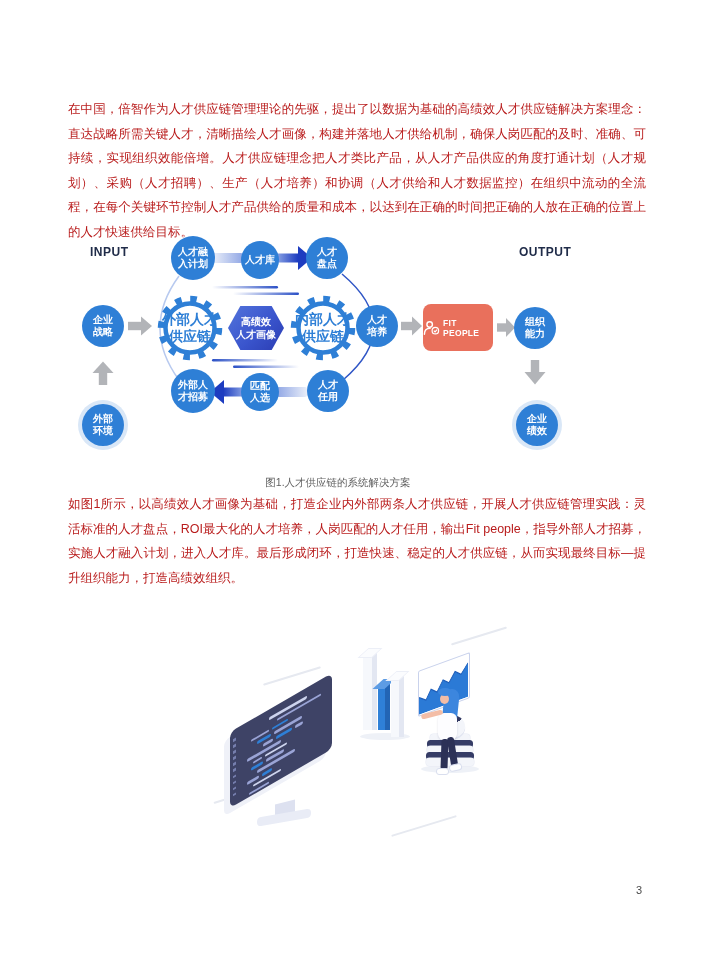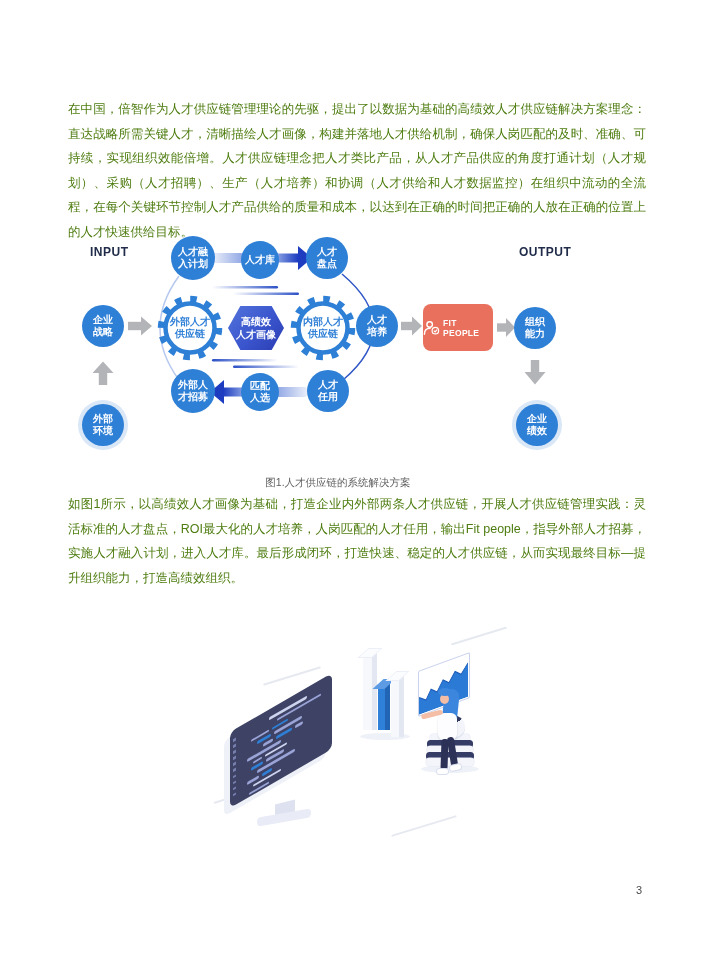--- a/index.html
+++ b/index.html
@@ -1,38 +1,38 @@
 <!DOCTYPE html>
 <html><head>
 <meta charset="utf-8">
 <style>
   html,body{margin:0;padding:0;background:#ffffff;}
   .page{position:relative;width:710px;height:956px;background:#ffffff;overflow:hidden;
         font-family:"Liberation Sans","DejaVu Sans",sans-serif;}
   .title{position:absolute;left:68px;top:61px;margin:0;font-size:15px;font-weight:700;
          color:#3353c8;letter-spacing:.2px;}
   .para{position:absolute;left:68px;width:578px;margin:0;font-size:12.5px;line-height:24.6px;
-        color:#4d7c0f;text-align:justify;}
+        color:#b91c1c;text-align:justify;}
   .p1{top:97px;}
   .p2{top:492px;}
   .caption{position:absolute;left:68px;top:460px;width:540px;text-align:center;
            font-size:10.5px;color:#5f5f5f;margin-top:16px;}
   .page-number{position:absolute;left:636px;top:884px;font-size:11px;color:#4a4a4a;}
 
   
   .diagram{position:absolute;left:55px;top:232px;width:600px;height:248px;}
   .connectors{position:absolute;left:0;top:0;width:600px;height:248px;}
   .io-label{position:absolute;font-size:12px;font-weight:700;color:#202c49;letter-spacing:.5px;}
   .circle{position:absolute;border-radius:50%;background:#2e7fd6;color:#fff;
           display:flex;align-items:center;justify-content:center;text-align:center;
           font-size:10px;font-weight:600;line-height:1.2;white-space:pre-line;}
   .halo{box-shadow:0 0 0 4px #d9e7f7;}
   .gear{position:absolute;width:66px;height:66px;}
   .gear-label{position:absolute;left:0;top:0;width:66px;height:66px;display:flex;align-items:center;
-          justify-content:center;text-align:center;color:#2e7fd6;font-size:10px;font-weight:700;
+          justify-content:center;text-align:center;color:#2e7fd6;font-size:14px;font-weight:700;
           line-height:1.25;white-space:pre-line;}
   .hex{position:absolute;left:173px;top:74px;width:56px;height:44px;color:#fff;
        background:linear-gradient(135deg,#5374db 0%,#3a55cd 55%,#2b3cb2 100%);
        clip-path:polygon(22% 0,78% 0,100% 50%,78% 100%,22% 100%,0 50%);
        display:flex;align-items:center;justify-content:center;text-align:center;
        font-size:10px;font-weight:700;line-height:1.3;white-space:pre-line;}
   .fit{position:absolute;left:368px;top:72px;width:70px;height:47px;background:#e9705c;
        border-radius:8px;display:flex;flex-direction:row;align-items:center;
        justify-content:center;gap:2px;}
   .fit-label{color:#fff;font-size:8.5px;font-weight:700;letter-spacing:.3px;}

